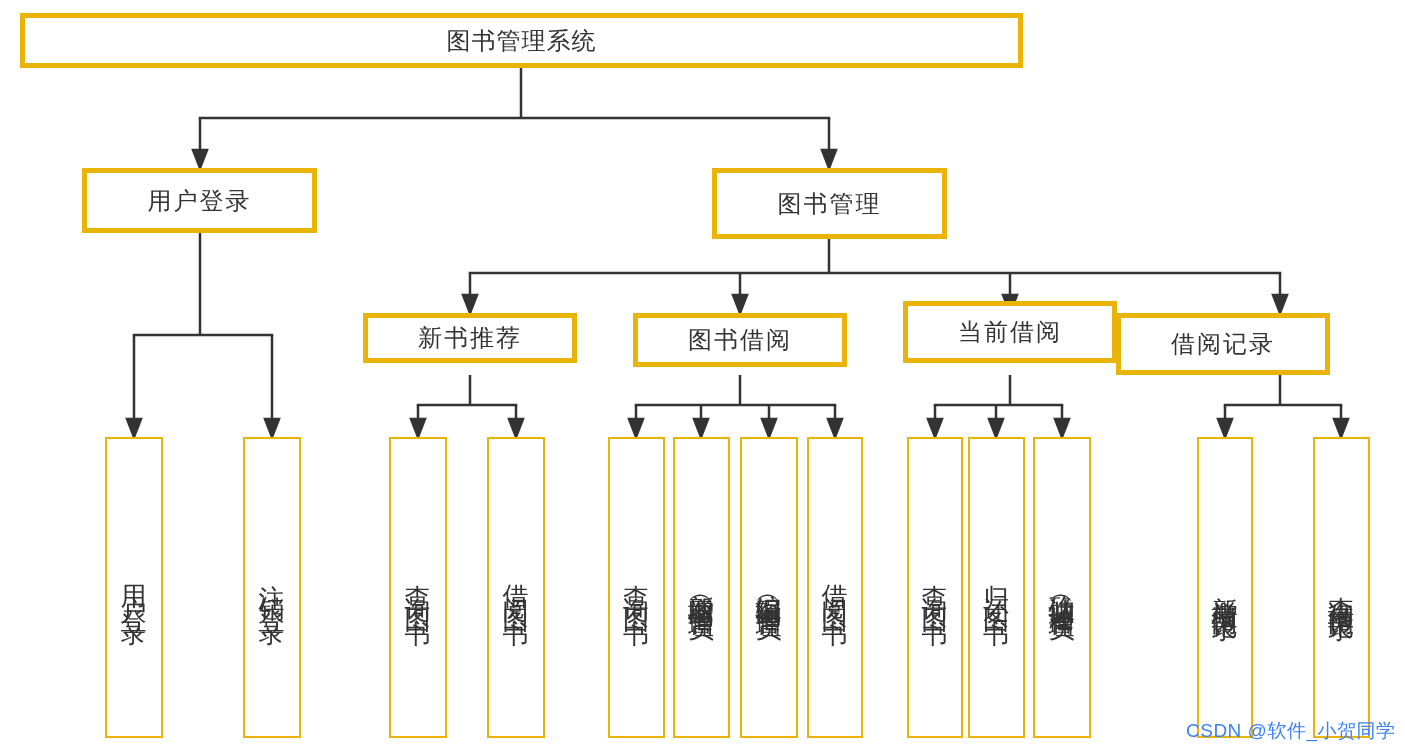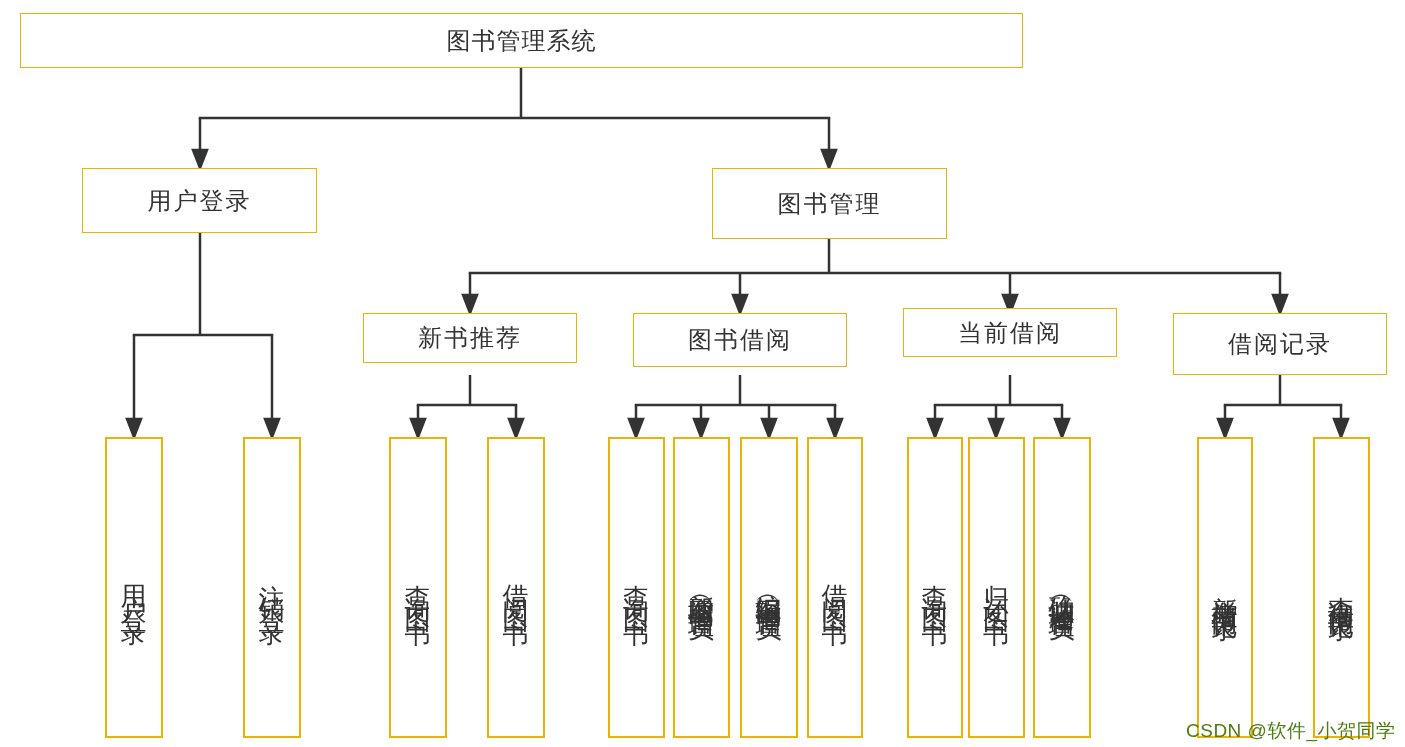--- a/index.html
+++ b/index.html
@@ -14,21 +14,21 @@
   }
   .wires {
     position: absolute;
     left: 0; top: 0;
     width: 1405px; height: 747px;
     pointer-events: none;
   }
   .box {
     position: absolute;
     background: #ffffff;
-    border: 1px solid #eab308;
+    border: 5px solid #eab308;
     box-sizing: border-box;
     display: flex;
     align-items: center;
     justify-content: center;
     text-align: left;
   }
   .root-box  { font-size: 24px; letter-spacing: 1px; }
   .mid-box   { font-size: 24px; letter-spacing: 2px; }
   .leaf-box  { border-width: 2.5px; }
   .leaf-text {
@@ -36,21 +36,21 @@
     font-size: 26px;
     line-height: 1;
     letter-spacing: 10px;
     white-space: nowrap;
   }
   .watermark {
     position: absolute;
     left: 1186px;
     top: 718px;
     font-size: 19px;
-    color: #4d7c0f;
+    color: #3b82f6;
     letter-spacing: 0.5px;
     white-space: nowrap;
     z-index: 5;
   }
 </style>
 </head>
 <body>
 
 <div class="stage">
 
@@ -142,24 +142,24 @@
   <div class="box mid-box" style="left:712px; top:168px; width:235px; height:71px;">
     <span>图书管理</span>
   </div>
 
   <div class="box mid-box" style="left:363px; top:313px; width:214px; height:50px;">
     <span>新书推荐</span>
   </div>
   <div class="box mid-box" style="left:633px; top:313px; width:214px; height:54px;">
     <span>图书借阅</span>
   </div>
-  <div class="box mid-box" style="left:903px; top:308px; width:214px; height:49px;">
+  <div class="box mid-box" style="left:903px; top:301px; width:214px; height:62px;">
     <span>当前借阅</span>
   </div>
-  <div class="box mid-box" style="left:1173px; top:313px; width:214px; height:62px;">
+  <div class="box mid-box" style="left:1116px; top:313px; width:214px; height:62px;">
     <span>借阅记录</span>
   </div>
 
   <div class="box leaf-box" style="left:105px; top:437px; width:58px; height:301px;">
     <span class="leaf-text" style="letter-spacing: 12px;">用户登录</span>
   </div>
   <div class="box leaf-box" style="left:243px; top:437px; width:58px; height:301px;">
     <span class="leaf-text" style="letter-spacing: 12px;">注销登录</span>
   </div>
   <div class="box leaf-box" style="left:389px; top:437px; width:58px; height:301px;">

